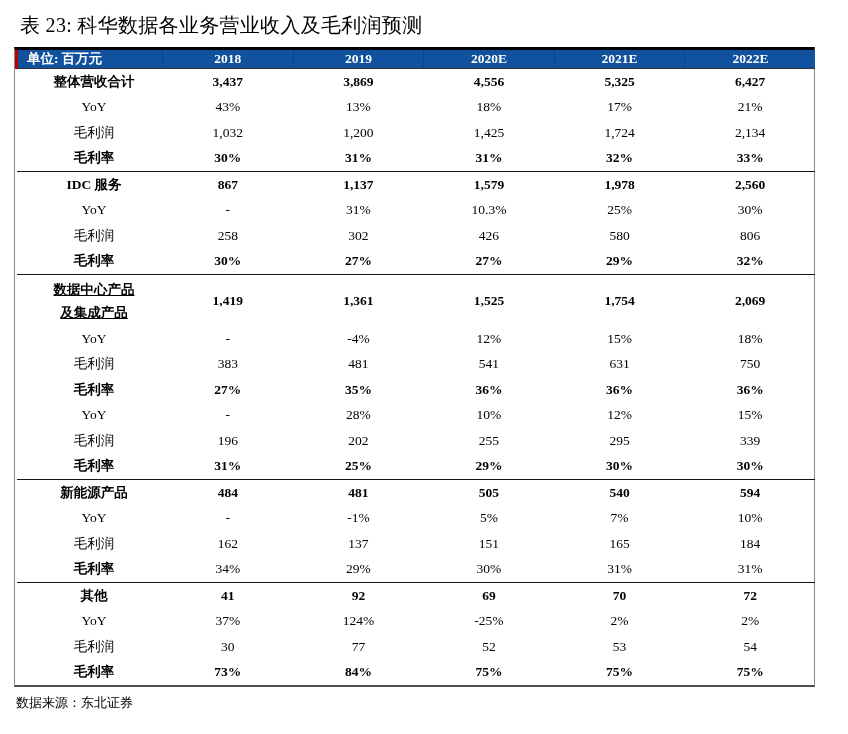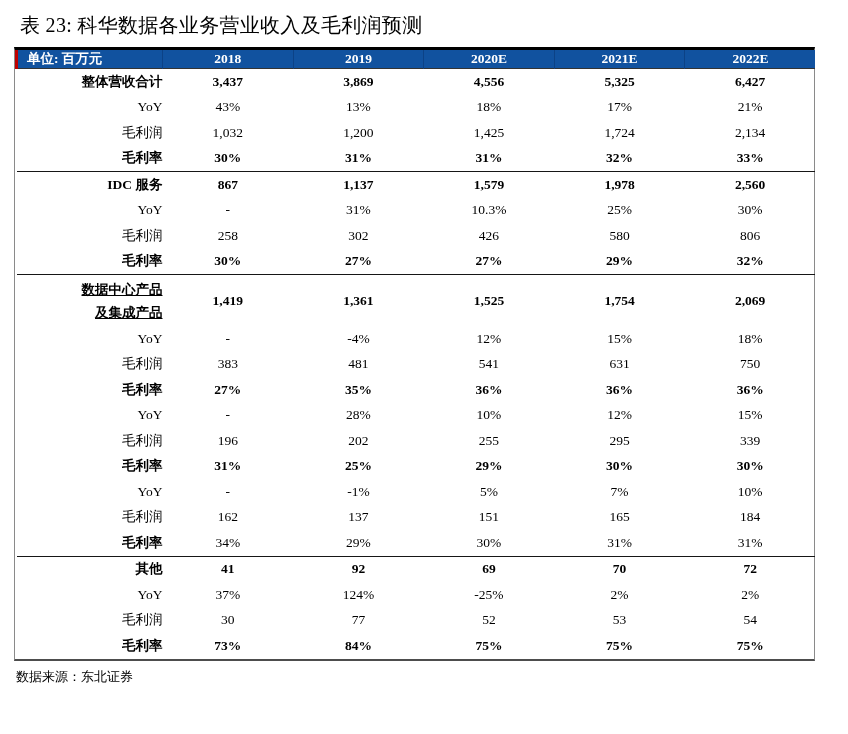--- a/index.html
+++ b/index.html
@@ -54,21 +54,21 @@
     border-left: 3px solid #C00000;
   }
   tbody td {
     height: 25.5px;
     padding: 0;
     font-size: 13.5px;
     text-align: center;
     vertical-align: middle;
   }
   tbody td.label {
-    text-align: right;
+    text-align: center;
     padding-left: 9px;
   }
   tbody tr.section-start td { border-top: 1.5px solid #161616; }
   tbody tr.first-section td { border-top: 1px solid #333333; }
   tbody tr.section-name-row td { font-weight: bold; }
   tbody tr.margin-row td.label { font-weight: bold; margin-left: 28px; }
   tbody tr.margin-row.bold-values td { font-weight: bold; }
   tbody tr.tall td { height: 51px; }
   tbody tr.tall td.label div { line-height: 23px; text-decoration: underline; }
   .source {
@@ -223,20 +223,30 @@
             <td>339</td>
           </tr>
           <tr class="margin-row bold-values">
             <td class="label">毛利率</td>
             <td>31%</td>
             <td>25%</td>
             <td>29%</td>
             <td>30%</td>
             <td>30%</td>
           </tr>
+          <tr class="section-name-row section-start">
+            <td class="label">
+              <div>新能源产品</div>
+            </td>
+            <td>484</td>
+            <td>481</td>
+            <td>505</td>
+            <td>540</td>
+            <td>594</td>
+          </tr>
           <tr class="yoy-row">
             <td class="label">YoY</td>
             <td>-</td>
             <td>-1%</td>
             <td>5%</td>
             <td>7%</td>
             <td>10%</td>
           </tr>
           <tr class="gp-row">
             <td class="label">毛利润</td>

